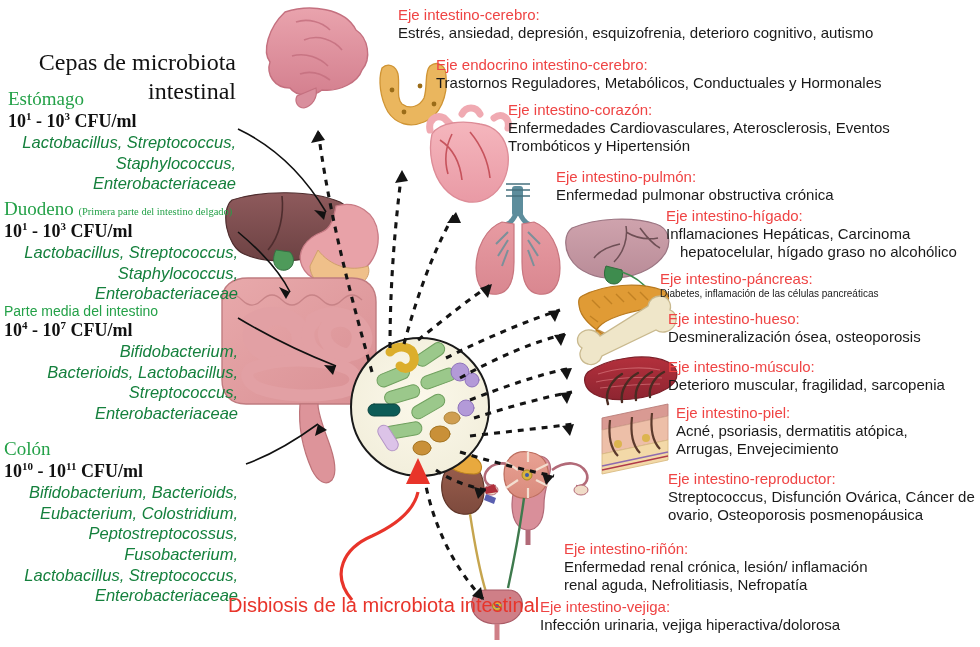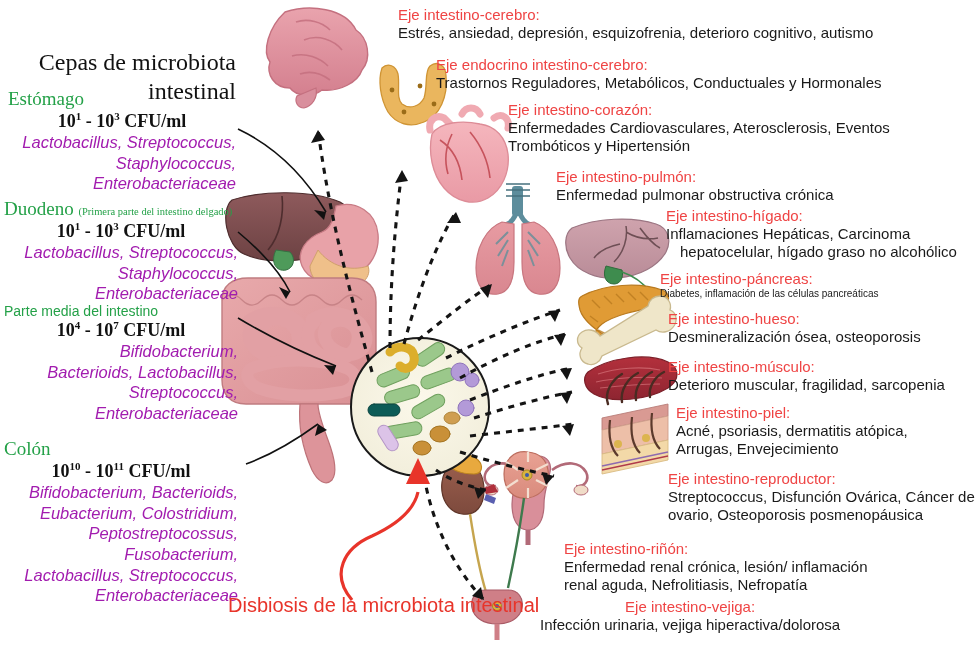--- a/index.html
+++ b/index.html
@@ -12,24 +12,24 @@
   .axis-head{color:#ef4444;font-size:15px;line-height:1.18;white-space:nowrap;}
   .axis-body{color:#1a1a1a;font-size:15px;line-height:1.22;}
   .axis-body.sm{font-size:10px;}
   .grp{position:absolute;}
   .title-l{font-family:"Liberation Serif",serif;font-size:24px;color:#111;
            text-align:right;line-height:1.2;}
   .organ-l{font-family:"Liberation Serif",serif;font-size:19px;color:#24a148;
            text-align:left;}
   .organ-l.left{text-align:left;}
   .cfu{font-family:"Liberation Serif",serif;font-size:18px;font-weight:bold;
-       color:#111;text-align:center;}
+       color:#111;text-align:left;}
   .cfu sup{font-size:11px;vertical-align:super;}
   .strains{font-family:"Liberation Sans",sans-serif;font-style:italic;
-           font-size:16.5px;color:#a21caf;text-align:right;line-height:1.25;}
+           font-size:16.5px;color:#15803d;text-align:right;line-height:1.25;}
   .subnote{font-family:"Liberation Serif",serif;font-size:10.5px;color:#24a148;}
   .dysbiosis{color:#e8342a;font-size:20px;font-family:"Liberation Sans",sans-serif;}
 
   
   svg.overlay{position:absolute;left:0;top:0;width:980px;height:647px;
               pointer-events:none;}
   .solid-arrow{stroke:#111;stroke-width:1.6;fill:none;}
   .dash{stroke:#141414;stroke-width:3.1;fill:none;
         stroke-dasharray:6 6;stroke-linecap:butt;}
   .redline{stroke:#e8342a;stroke-width:3.2;fill:none;}
@@ -425,18 +425,18 @@
     <div class="axis-body">Streptococcus, Disfunción Ovárica, Cáncer de</div>
     <div class="axis-body">ovario, Osteoporosis posmenopáusica</div>
   </div>
 
   <div class="grp" style="left:564px;top:540px;">
     <div class="axis-head">Eje intestino-riñón:</div>
     <div class="axis-body">Enfermedad renal crónica, lesión/ inflamación</div>
     <div class="axis-body">renal aguda, Nefrolitiasis, Nefropatía</div>
   </div>
 
-  <div class="grp" style="left:540px;top:598px;text-align:center;">
+  <div class="grp" style="left:540px;top:598px;">
     <div class="axis-head">Eje intestino-vejiga:</div>
     <div class="axis-body">Infección urinaria, vejiga hiperactiva/dolorosa</div>
   </div>
 
 </div>
 
 </body></html>

